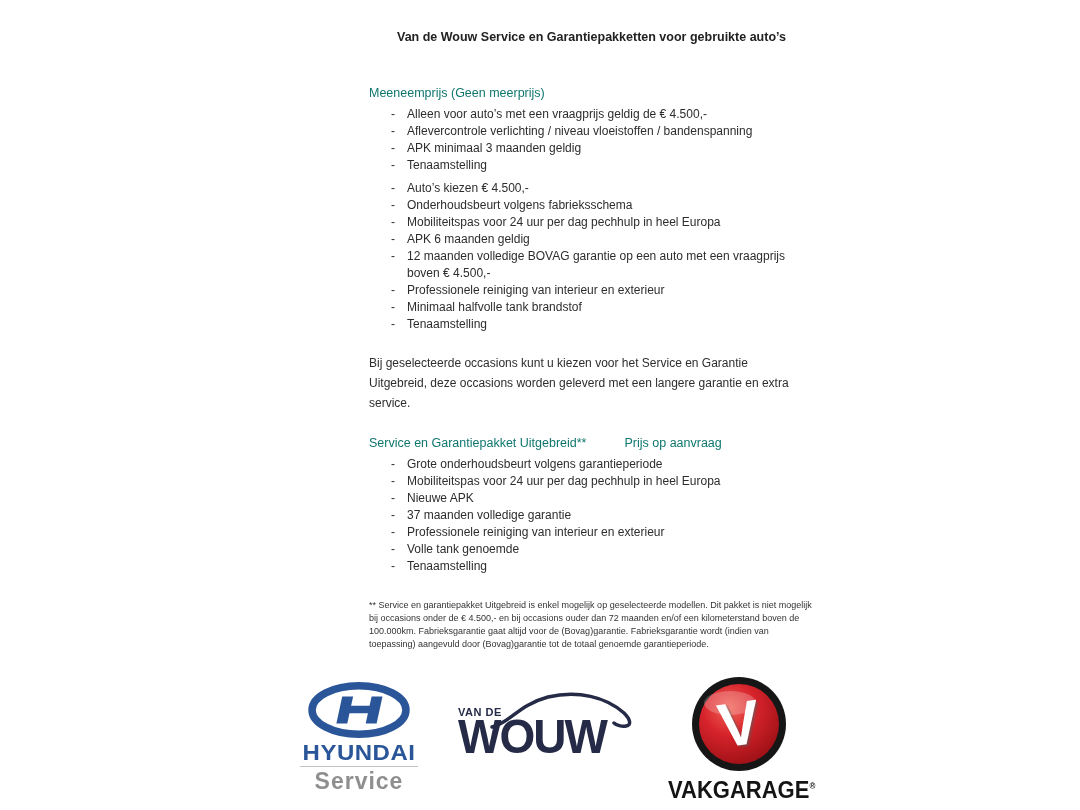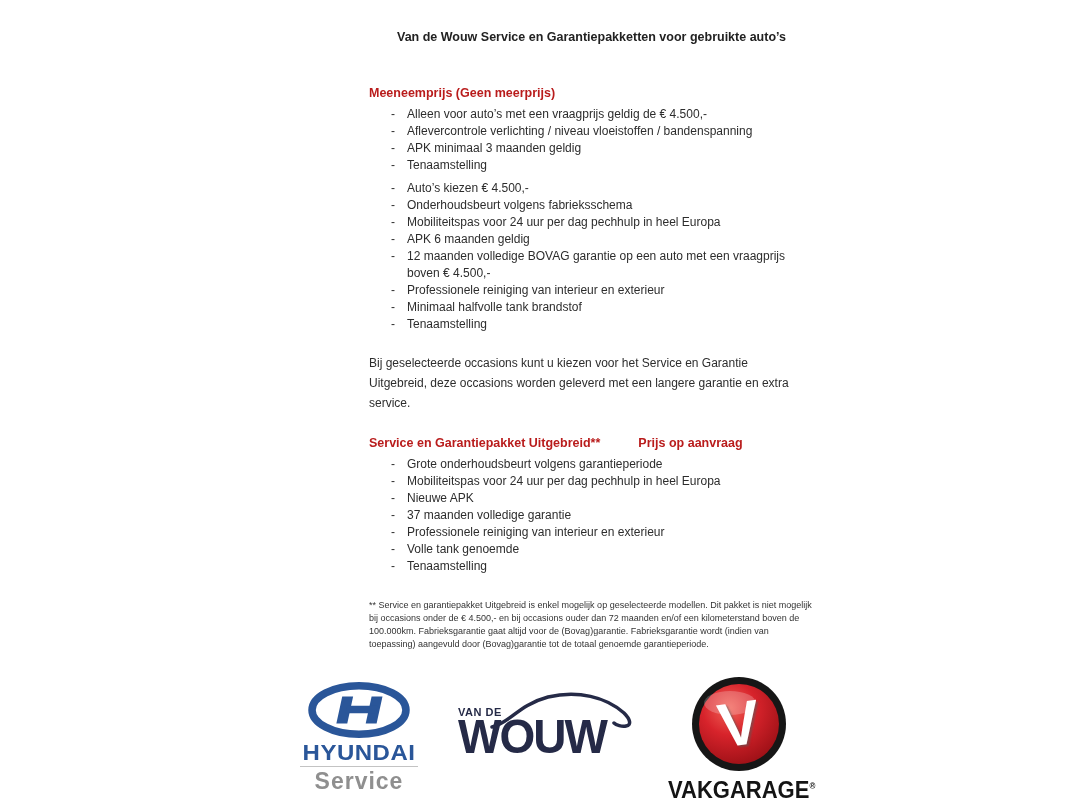--- a/index.html
+++ b/index.html
@@ -17,23 +17,23 @@
 
   .title {
     margin-top: 30px;
     text-align: center;
     font-weight: bold;
     font-size: 12.5px;
     color: #222;
   }
 
   .sec-heading {
-    font-weight: bold;
+    font-weight: normal;
     font-size: 12.5px;
-    color: #b91c1c;
+    color: #0f766e;
   }
   .h1 { margin-top: 42px; }
   .h2 { margin-top: 28px; }
   .h3 { margin-top: 23px; display: flex; gap: 38px; }
 
   .bullets { margin-top: 6px; }
   .bullet-row {
     display: flex;
     padding-left: 22px;
     font-size: 12px;

